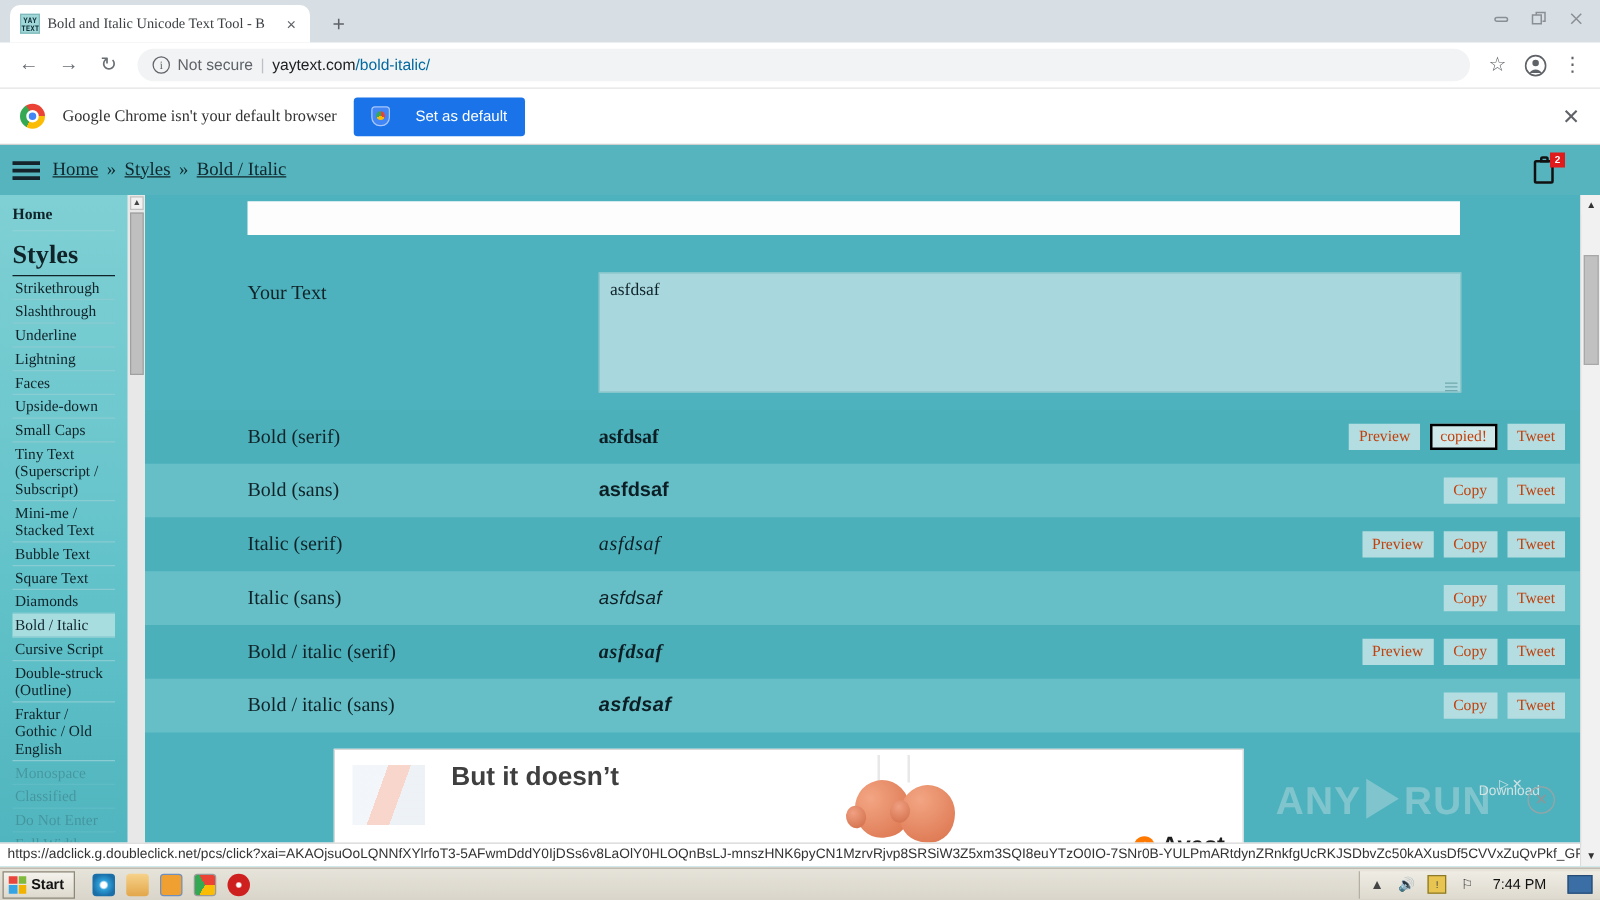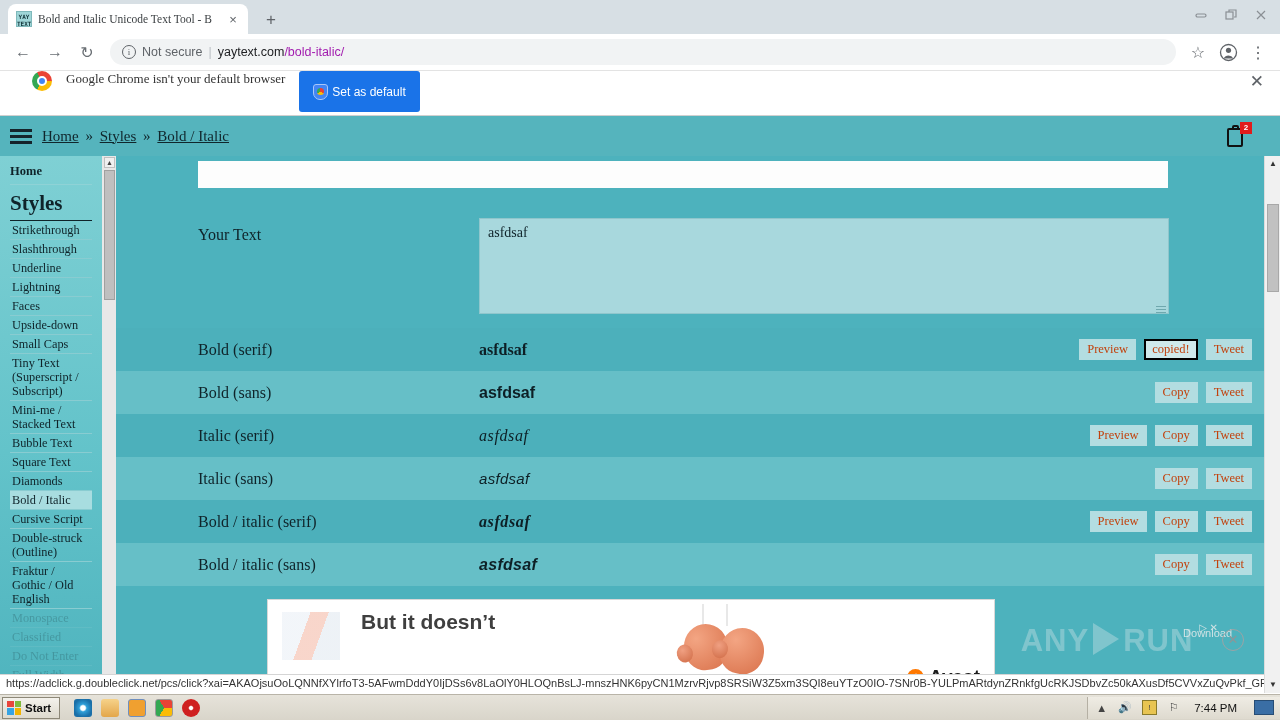--- a/index.html
+++ b/index.html
@@ -41,36 +41,36 @@
   .navbtn { width: 30px; height: 30px; display: flex; align-items: center; justify-content: center; color: #6a6f74; cursor: pointer; }
   .omnibox {
     flex: 1; height: 26px; background: #f1f3f4; border-radius: 13px; margin: 0 6px;
     display: flex; align-items: center; padding: 0 12px; gap: 6px; font-size: 12.5px;
   }
   .info-ic { width: 14px; height: 14px; border: 1.3px solid #5f6368; border-radius: 50%;
     color: #5f6368; font-size: 9px; text-align: center; line-height: 12px; font-family: "Liberation Serif", serif; }
   .notsecure { color: #5f6368; font-size: 12.5px; }
   .om-sep { color: #bdc1c6; }
   .url { color: #202124; font-size: 12.5px; }
-  .url .path { color: #a21caf; }
+  .url .path { color: #0369a1; }
   .tb-ic { width: 28px; height: 28px; display: flex; align-items: center; justify-content: center; color: #5f6368; cursor: pointer; }
 
   .infobar {
     height: 46px; background: #fff; border-top: 1px solid #e3e3e3; border-bottom: 1px solid #d0d0d0;
-    display: flex; align-items: flex-start; padding: 0 32px; gap: 14px; position: relative;
+    display: flex; align-items: center; padding: 0 16px; gap: 14px; position: relative;
   }
   .chrome-logo { width: 20px; height: 20px; border-radius: 50%;
     background: conic-gradient(from -30deg, #ea4335 0deg 120deg, #fbbc05 120deg 240deg, #34a853 240deg 360deg);
     position: relative; }
   .chrome-logo::after { content: ""; position: absolute; left: 5px; top: 5px; width: 10px; height: 10px;
     border-radius: 50%; background: #4285f4; border: 2px solid #fff; box-sizing: border-box; }
   .infobar-text { font-size: 13px; color: #333; font-family: "Liberation Serif", serif; }
   .setdefault {
-    background: #1a73e8; color: #fff; border: none; border-radius: 3px; height: 41px;
-    padding: 0 14px; font-size: 12px; display: flex; align-items: center; gap: 4px; cursor: pointer;
+    background: #1a73e8; color: #fff; border: none; border-radius: 3px; height: 31px;
+    padding: 0 14px; font-size: 12px; display: flex; align-items: center; gap: 20px; cursor: pointer;
     font-family: "Liberation Sans", sans-serif;
   }
   .shield { width: 15px; height: 16px; background: #4285f4; border-radius: 3px 3px 7px 7px; position: relative;
     border: 1px solid #a8c7fa; }
   .shield::after { content: ""; position: absolute; left: 3px; top: 3px; width: 7px; height: 7px; border-radius: 50%;
     background: conic-gradient(from 0deg, #ea4335 0deg 120deg, #fbbc05 120deg 240deg, #34a853 240deg 360deg); }
   .infobar-close { position: absolute; right: 16px; font-size: 17px; color: #5f6368; cursor: pointer; }
 
   
   .viewport { position: relative; height: 577px; background: #4db2bd; overflow: hidden; }

